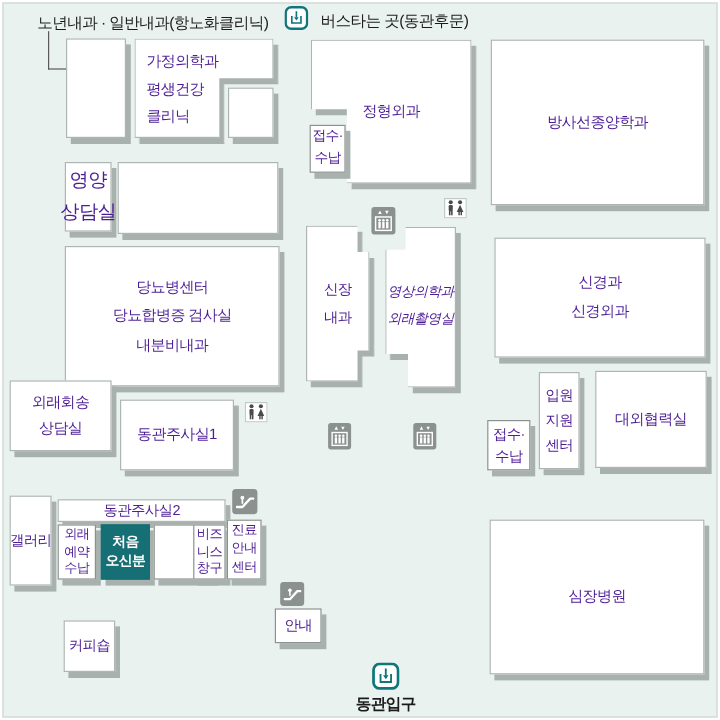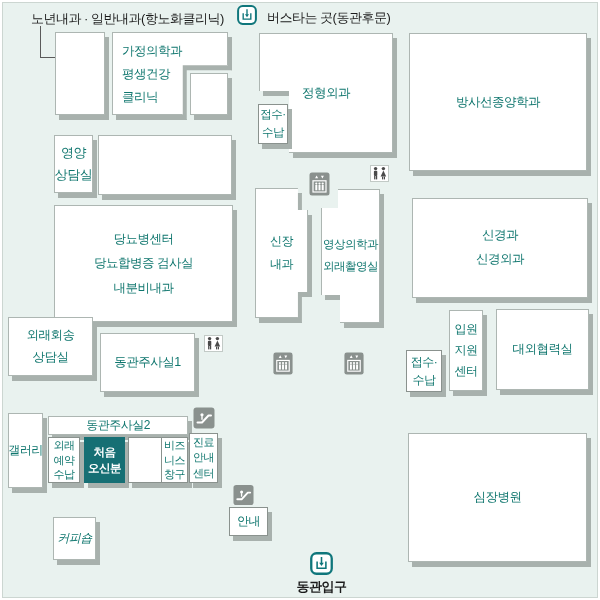--- a/index.html
+++ b/index.html
@@ -6,21 +6,21 @@
   #canvas{
     position:relative;width:600px;height:600px;overflow:hidden;background:#fff;
     font-family:"Liberation Sans","DejaVu Sans",sans-serif;color:#1e1e1e;
   }
   .map-bg{position:absolute;inset:2px;background:#e9f2ef;border:1px solid #ccd6d1;box-sizing:border-box;}
   .room,.roomwrap{position:absolute;box-sizing:border-box;}
   .room{
     background:#ffffff;border:1px solid #adb6b2;
     display:flex;flex-direction:column;align-items:center;justify-content:center;
     text-align:center;font-size:12.5px;line-height:1.8;letter-spacing:-0.5px;
-    box-shadow:4px 5px 0 #a8b1ad;white-space:nowrap;color:#0f766e;
+    box-shadow:4px 5px 0 #a8b1ad;white-space:nowrap;color:#4c1d95;
   }
   .roomwrap .room{left:0;top:0;width:100%;height:100%;box-shadow:none;}
   .roomwrap{filter:drop-shadow(4px 5px 0 #a8b1ad);}
   .room--left{align-items:flex-start;justify-content:flex-start;text-align:left;padding:7px 0 0 9px;}
   .room--bordered{border:1px solid #8a928e;}
   .room--teal{background:#166f74;color:#ffffff;border:1px solid #166f74;font-weight:bold;}
   .icon{position:absolute;}
   .maplabel{position:absolute;font-size:13px;color:#1b1b1b;letter-spacing:-0.5px;white-space:nowrap;}
   .maplabel--bold{font-weight:bold;}
   .connector{position:absolute;background:#5a5a5a;}
@@ -42,21 +42,21 @@
   <div id="rooms-layer">
       <div class="room" style="left: 55px; top: 32px; width: 50px; height: 83px;"></div>
       <div class="roomwrap" style="left: 112px; top: 32px; width: 116px; height: 83px;">
         <div class="room room--left" style="line-height: 1.85; clip-path: polygon(0% 0%, 100% 0%, 100% 40%, 61% 40%, 61% 100%, 0% 100%);">
           <div>가정의학과</div>
           <div>평생건강</div>
           <div>클리닉</div>
         </div>
       </div>
       <div class="room" style="left: 190px; top: 73px; width: 38px; height: 42px;"></div>
-      <div class="room" style="font-size: 13px; line-height: 1.7; left: 54px; top: 135px; width: 39px; height: 58px; justify-content: center;">
+      <div class="room" style="font-size: 16px; line-height: 1.7; left: 54px; top: 135px; width: 39px; height: 58px; justify-content: center;">
         <div>영양</div>
         <div>상담실</div>
       </div>
       <div class="room" style="left: 98px; top: 135px; width: 134px; height: 60px;"></div>
       <div class="room" style="line-height: 1.95; left: 54px; top: 205px; width: 179px; height: 117px;">
         <div>당뇨병센터</div>
         <div>당뇨합병증 검사실</div>
         <div>내분비내과</div>
       </div>
       <div class="roomwrap" style="left: 259px; top: 33px; width: 134px; height: 120px;">
@@ -71,21 +71,21 @@
       <div class="room" style="left: 409px; top: 33px; width: 178px; height: 138px;">
         <div>방사선종양학과</div>
       </div>
       <div class="roomwrap" style="left: 255px; top: 188px; width: 53px; height: 130px;">
         <div class="room" style="font-size: 12px; line-height: 1.9; clip-path: polygon(0% 0%, 81% 0%, 81% 17%, 100% 17%, 100% 80%, 81% 80%, 81% 100%, 0% 100%);">
           <div>신장</div>
           <div>내과</div>
         </div>
       </div>
       <div class="roomwrap" style="left: 321px; top: 189px; width: 59px; height: 134px;">
-        <div class="room" style="font-size: 11.5px; line-height: 1.9; clip-path: polygon(0% 14.2%, 28.8% 14.2%, 28.8% 0%, 100% 0%, 100% 100%, 32.2% 100%, 32.2% 79.1%, 0% 79.1%);">
+        <div class="room" style="font-size: 11.5px; line-height: 1.9; clip-path: polygon(0% 14.2%, 28.8% 14.2%, 28.8% 0%, 100% 0%, 100% 100%, 32.2% 100%, 32.2% 79.1%, 0% 79.1%); font-style: italic;">
           <div>영상의학과</div>
           <div>외래촬영실</div>
         </div>
       </div>
       <div class="room" style="line-height: 1.9; left: 412px; top: 198px; width: 176px; height: 100px;">
         <div>신경과</div>
         <div>신경외과</div>
       </div>
       <div class="room room--bordered" style="font-size: 12px; line-height: 1.5; left: 406px; top: 350px; width: 36px; height: 42px;">
         <div>접수·</div>
@@ -132,21 +132,21 @@
         <div>창구</div>
       </div>
       <div class="room room--bordered" style="font-size: 11px; line-height: 1.4; left: 189px; top: 433px; width: 29px; height: 50px;">
         <div>진료</div>
         <div>안내</div>
         <div>센터</div>
       </div>
       <div class="room room--bordered" style="font-size: 12px; line-height: 1.3; left: 229px; top: 507px; width: 39px; height: 29px;">
         <div>안내</div>
       </div>
-      <div class="room" style="font-size: 12px; left: 53px; top: 517px; width: 43px; height: 43px; font-style: italic;">
+      <div class="room" style="font-size: 12px; left: 53px; top: 517px; width: 43px; height: 43px;">
         <div>커피숍</div>
       </div>
       <div class="room" style="left: 408px; top: 433px; width: 179px; height: 129px;">
         <div>심장병원</div>
       </div>
     </div>
   <div id="icons-layer">
       <div class="icon" style="left: 237px; top: 5px; width: 20px; height: 20px;"><svg width="100%" height="100%" viewBox="0 0 22 22">
           <rect x="1.2" y="1.2" width="19.6" height="19.6" rx="5" fill="#fff" stroke="#0f767b" stroke-width="2.2"></rect>
           <path d="M6.8,9.2 L6.8,15.6 L15.2,15.6 L15.2,9.2" fill="none" stroke="#0f767b" stroke-width="1.5"></path>

